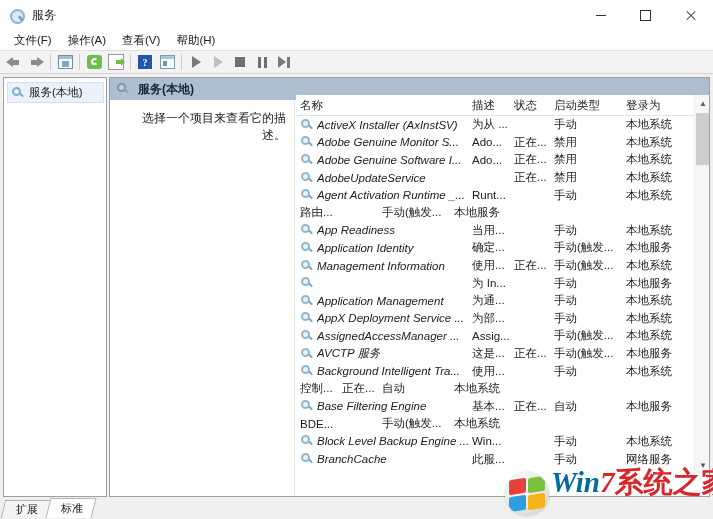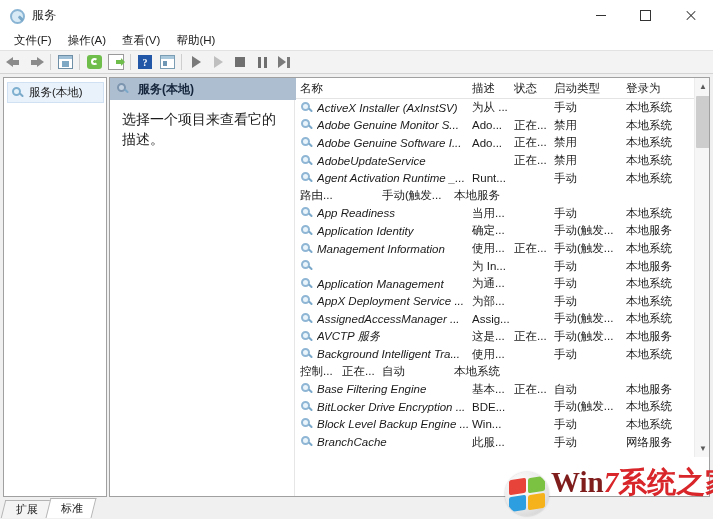--- a/index.html
+++ b/index.html
@@ -229,27 +229,28 @@
   }
 
   .desc-col {
     position: absolute; left: 0; top: 22px;
     width: 185px; height: 397px;
     background: #ffffff;
     border-right: 1px solid #e6e6e6;
     box-sizing: border-box;
   }
   .desc-text {
-    font-size: 14px; color: #1b1b1b;
+    font-size: 12px; color: #1b1b1b;
     padding: 10px 8px 0 12px;
     line-height: 1.4;
+    text-align: right;
   }
 
   .list-col {
-    position: absolute; left: 186px; top: 0;
+    position: absolute; left: 186px; top: 17px;
     width: 415px; height: 379px;
     background: #ffffff;
     box-sizing: border-box;
   }
   .list-inner {
     position: absolute; left: 0; top: 0;
     width: 398px; height: 100%;
     overflow: hidden;
   }
   .lv-header {
@@ -340,21 +341,21 @@
   .wm-q1 { left: 4px;  top: 7px;  background: #e8433a; }
   .wm-q2 { left: 23px; top: 5px;  background: #7cc242; }
   .wm-q3 { left: 4px;  top: 24px; background: #2d9ee0; }
   .wm-q4 { left: 23px; top: 22px; background: #f5b21b; }
   .wm-title {
     position: absolute; left: 46px; top: 2px;
     font-size: 29px; font-weight: bold; line-height: 1;
     font-family: "Liberation Serif", serif;
     white-space: nowrap;
   }
-  .wm-win { color: #7f1d1d; }
+  .wm-win { color: #0369a1; font-style: italic; }
   .wm-7 { color: #d8262a; font-style: italic; }
   .wm-cn { color: #d8262a; font-family: "Liberation Sans", sans-serif; }
   .wm-url {
     position: absolute; left: 62px; top: 34px;
     font-size: 15px; color: #1a1a1a;
     font-family: "Liberation Serif", serif;
     white-space: nowrap;
   }
 </style>
 </head>
@@ -681,27 +682,20 @@
                     <span class="stem"></span>
                   </span>
                   <span class="name-label">Base Filtering Engine</span>
                 </div>
                 <div class="cell c-desc">基本...</div>
                 <div class="cell c-status">正在...</div>
                 <div class="cell c-start">自动</div>
                 <div class="cell c-logon">本地服务</div>
               </div>
               <div class="lv-row">
-                <div class="cell c-name">
-                  <span class="svc-ico row-ico">
-                    <span class="circ"></span>
-                    <span class="stem"></span>
-                  </span>
-                  <span class="name-label">BitLocker Drive Encryption ...</span>
-                </div>
                 <div class="cell c-desc">BDE...</div>
                 <div class="cell c-status"></div>
                 <div class="cell c-start">手动(触发...</div>
                 <div class="cell c-logon">本地系统</div>
               </div>
               <div class="lv-row">
                 <div class="cell c-name">
                   <span class="svc-ico row-ico">
                     <span class="circ"></span>
                     <span class="stem"></span>

